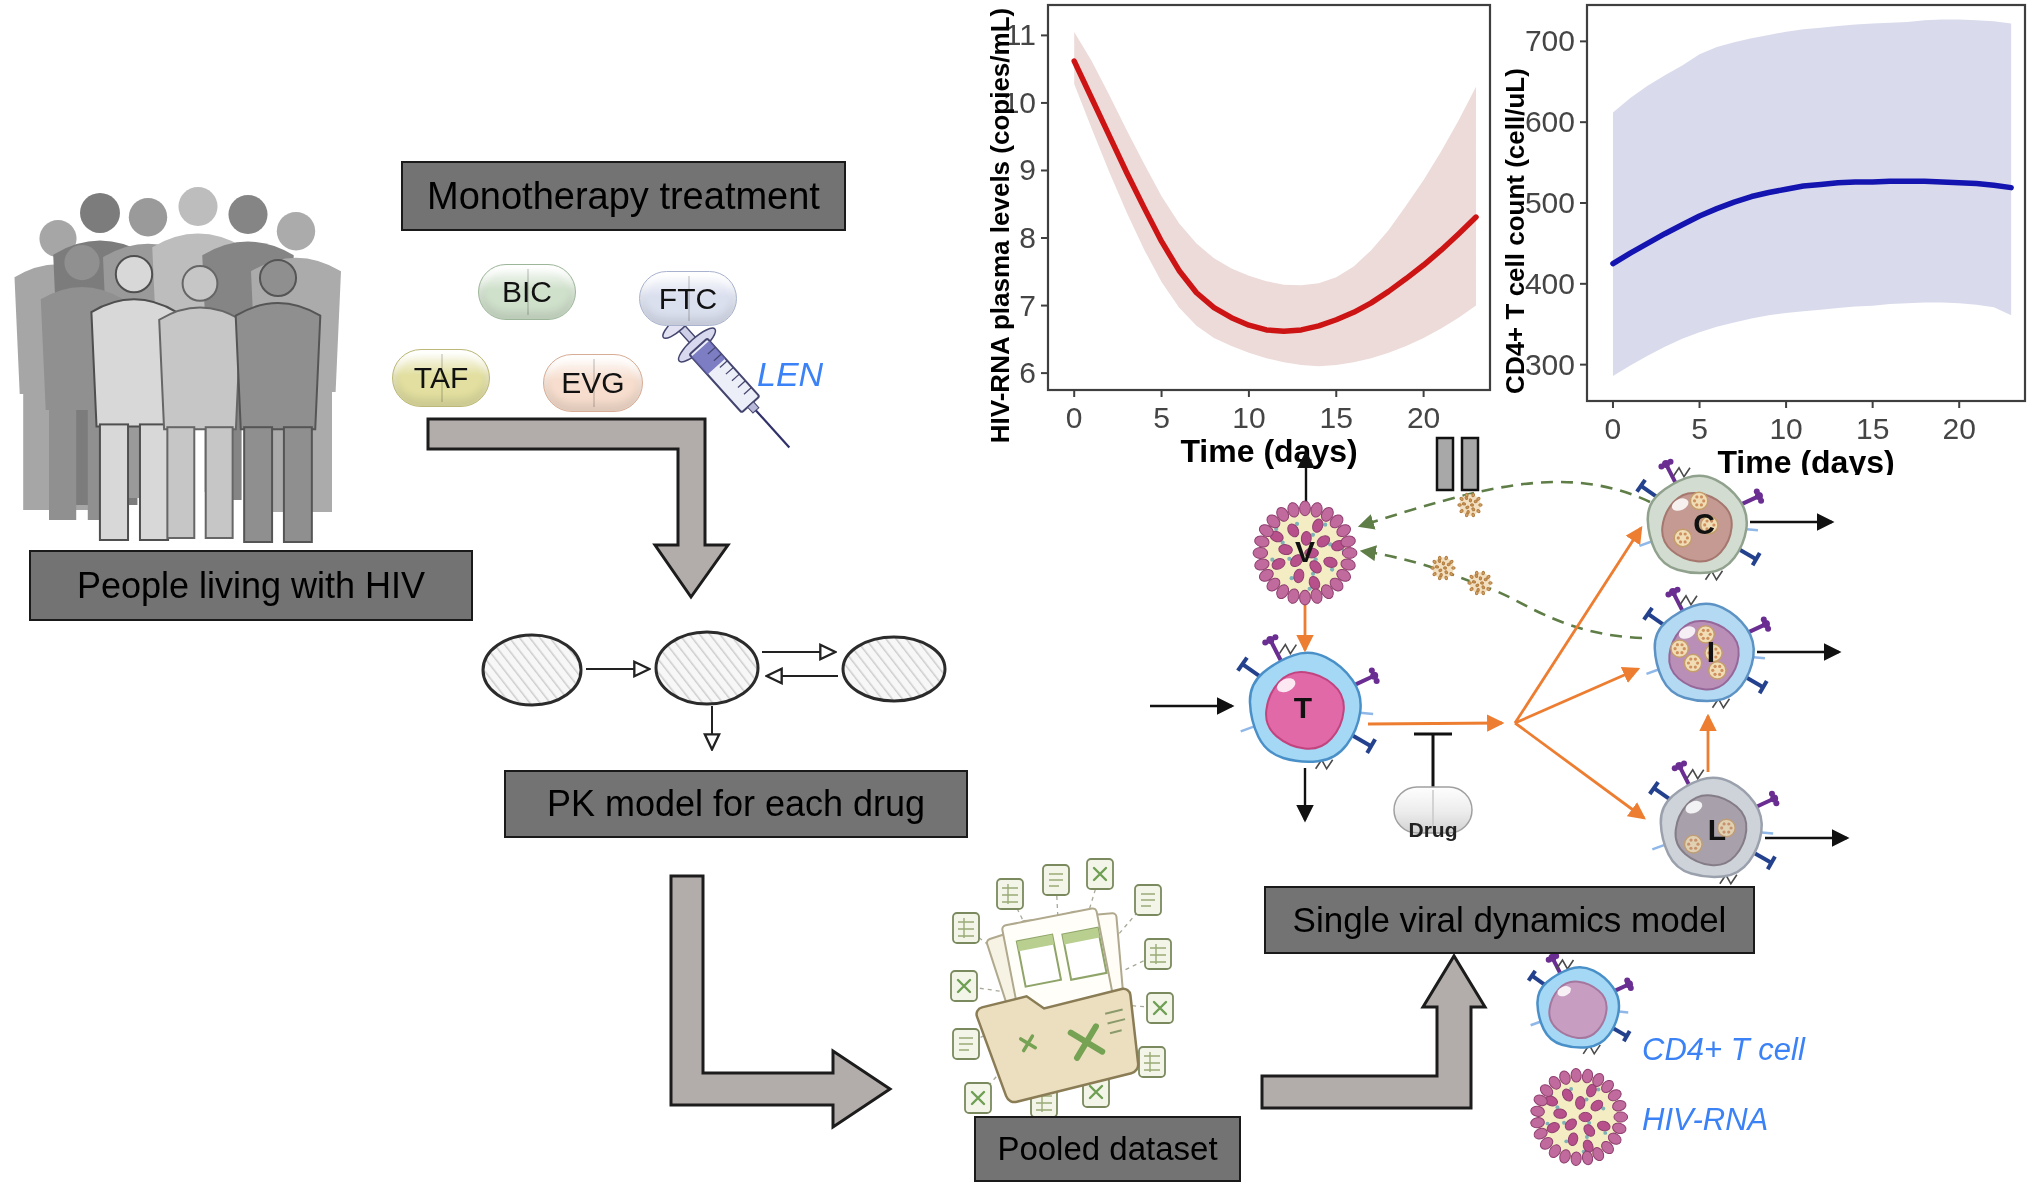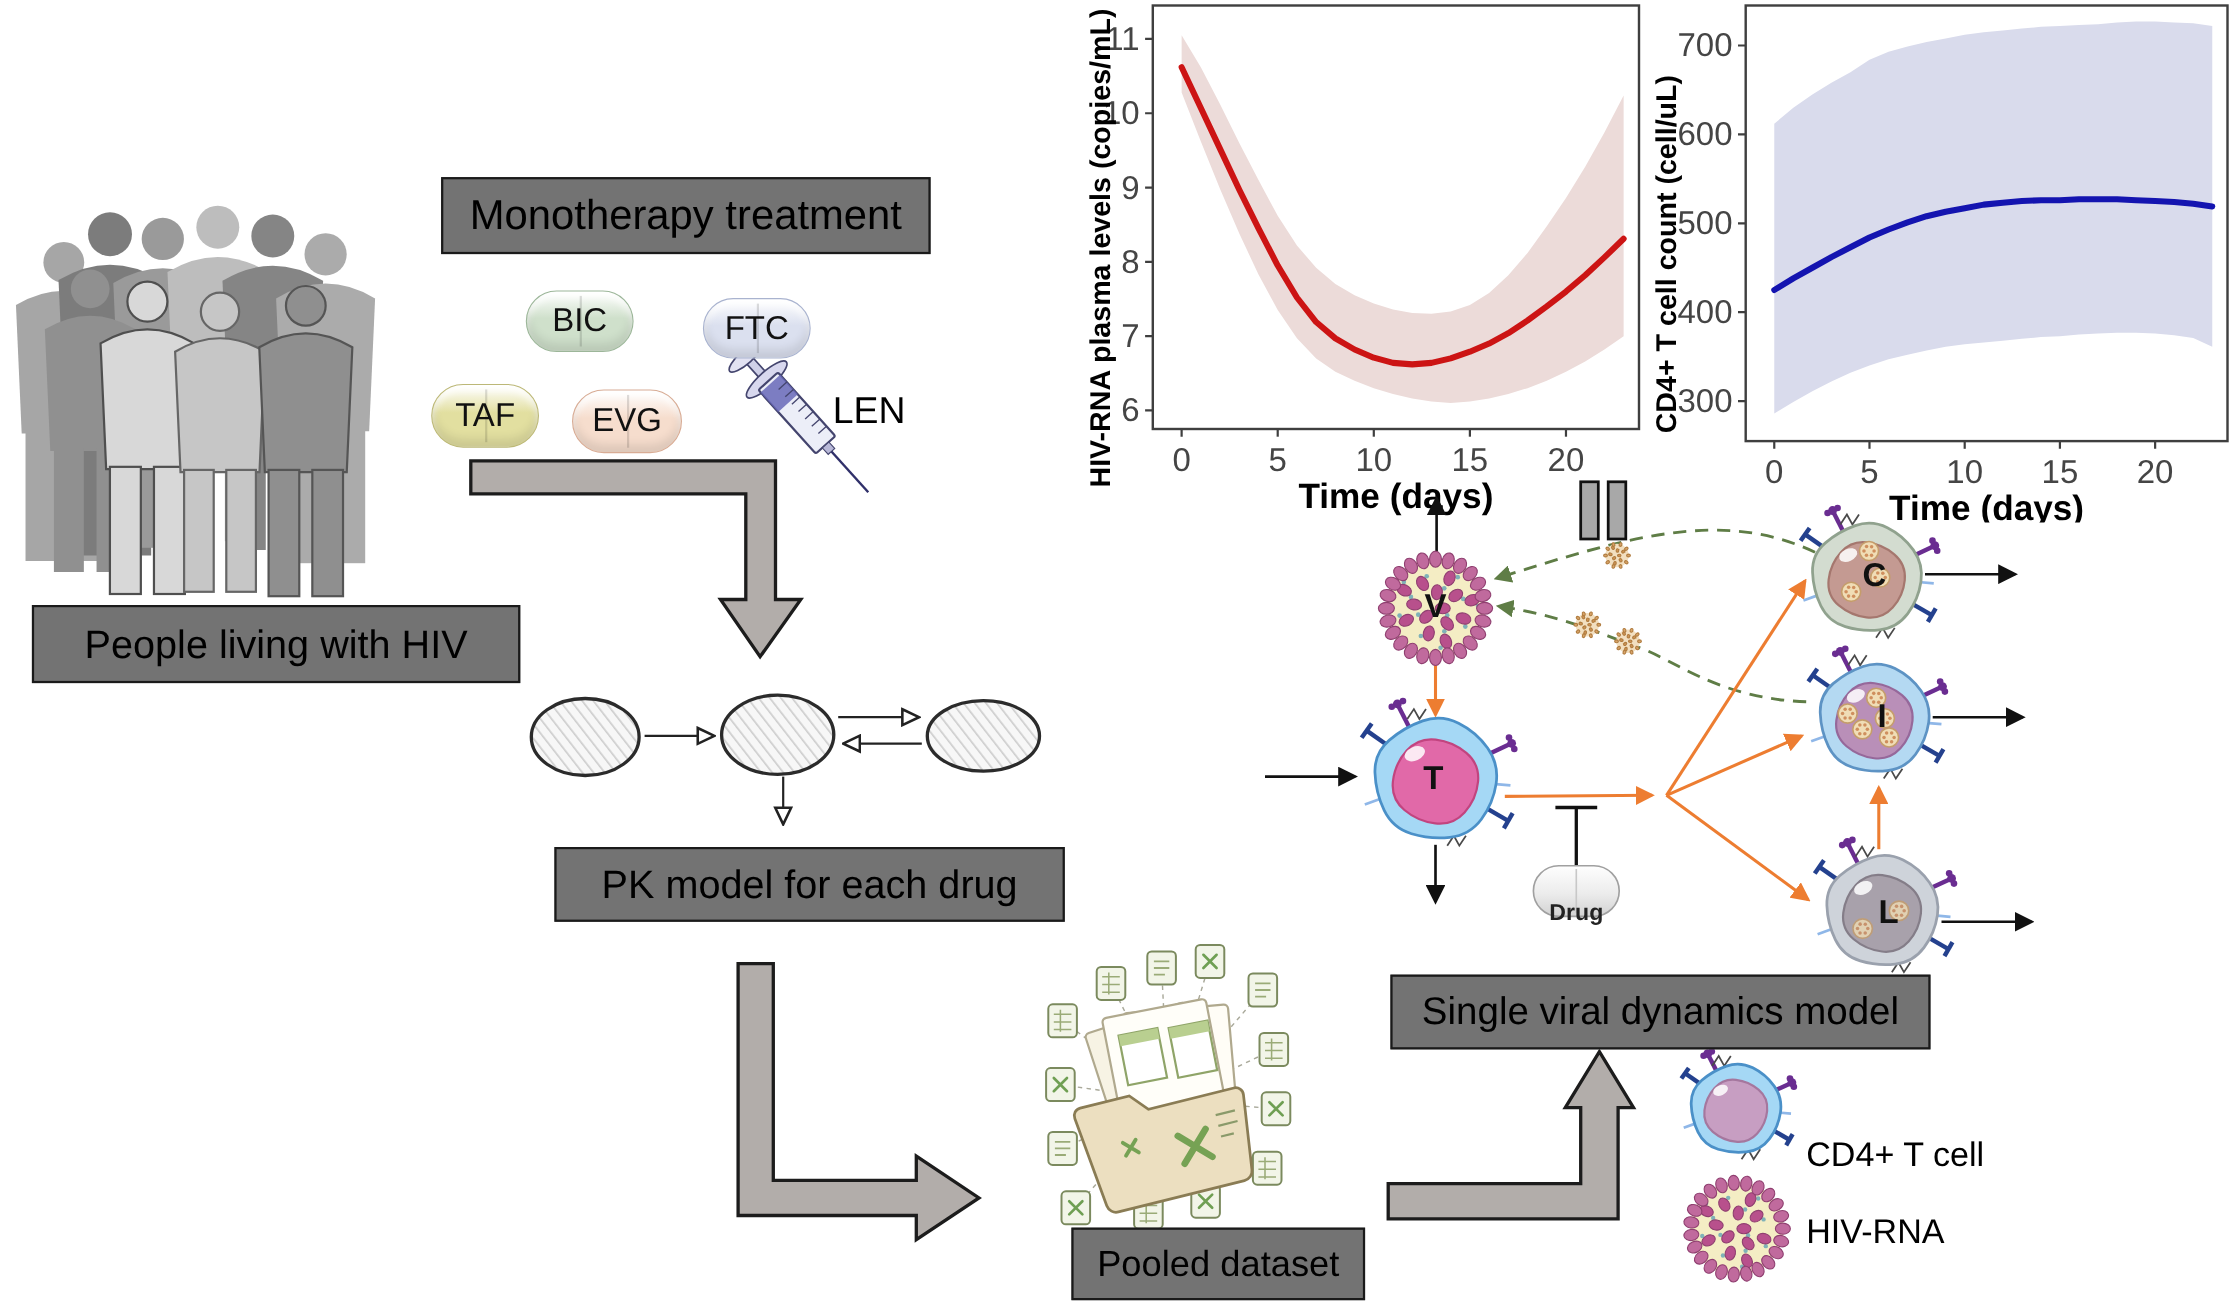--- a/index.html
+++ b/index.html
@@ -8,22 +8,22 @@
   svg{position:absolute;left:0;top:0;}
   .label-box{position:absolute;background:#737373;border:2.5px solid #1a1a1a;display:flex;
              align-items:center;justify-content:center;font-size:36px;color:#000;
              white-space:nowrap;z-index:6;margin-left:24px;}
   .pill{position:absolute;border-radius:999px;display:flex;align-items:center;justify-content:center;
         font-size:30px;font-weight:500;color:#111;z-index:6;}
   .pill .score{position:absolute;left:50%;top:8%;width:1.5px;height:84%;background:rgba(0,0,0,0.13);}
   .pill .cap{position:relative;z-index:2;}
   .comp-letter{position:absolute;transform:translate(-50%,-50%);font-weight:700;font-size:30px;
                color:#111;z-index:7;}
-  .free-label{position:absolute;transform:translate(0,-50%);font-size:31px;color:#000000;z-index:7;
-              white-space:nowrap;}
+  .free-label{position:absolute;transform:translate(0,-50%);font-size:31px;color:#3b82f6;z-index:7;
+              white-space:nowrap;font-style:italic;}
   .drug-label{position:absolute;transform:translate(-50%,-50%);font-size:21px;font-weight:600;
               color:#222;z-index:7;margin-top:20px;}
   .tick{font:30px "Liberation Sans",sans-serif;fill:#454545;}
   .ax-x{font:700 32px "Liberation Sans",sans-serif;fill:#000;}
   .ax-y{font:700 26px "Liberation Sans",sans-serif;fill:#000;}
 </style>
 </head>
 <body>
 
 <div id="stage">
@@ -750,21 +750,21 @@
       <span class="cap">BIC</span>
     </div>
   <div class="pill" style="left: 639px; top: 271px; width: 96px; height: 53px; background: linear-gradient(rgb(255, 255, 255) 0%, rgb(219, 224, 239) 45%, rgb(219, 224, 239) 100%); border: 1.5px solid rgb(169, 179, 207); box-shadow: rgba(0, 0, 0, 0.1) 0px -7px 9px inset, rgba(255, 255, 255, 0.8) 0px 5px 7px inset;">
     <span class="score"></span>
       <span class="cap">FTC</span>
     </div>
   <div class="pill" style="left: 392px; top: 349px; width: 96px; height: 56px; background: linear-gradient(rgb(255, 255, 255) 0%, rgb(226, 223, 160) 45%, rgb(226, 223, 160) 100%); border: 1.5px solid rgb(188, 184, 119); box-shadow: rgba(0, 0, 0, 0.1) 0px -7px 9px inset, rgba(255, 255, 255, 0.8) 0px 5px 7px inset;">
     <span class="score"></span>
       <span class="cap">TAF</span>
     </div>
-  <div class="pill" style="left: 520px; top: 354px; width: 98px; height: 56px; background: linear-gradient(rgb(255, 255, 255) 0%, rgb(246, 221, 205) 45%, rgb(246, 221, 205) 100%); border: 1.5px solid rgb(216, 172, 149); box-shadow: rgba(0, 0, 0, 0.1) 0px -7px 9px inset, rgba(255, 255, 255, 0.8) 0px 5px 7px inset; justify-content: center;">
+  <div class="pill" style="left: 543px; top: 354px; width: 98px; height: 56px; background: linear-gradient(rgb(255, 255, 255) 0%, rgb(246, 221, 205) 45%, rgb(246, 221, 205) 100%); border: 1.5px solid rgb(216, 172, 149); box-shadow: rgba(0, 0, 0, 0.1) 0px -7px 9px inset, rgba(255, 255, 255, 0.8) 0px 5px 7px inset; justify-content: center;">
     <span class="score"></span>
       <span class="cap">EVG</span>
     </div>
 
   <div class="free-label" style="left:757px;top:374px;font-size:34px;">LEN</div>
 
   <span class="comp-letter" style="left:1305px;top:552px;">V</span>
   <span class="comp-letter" style="left:1303px;top:708px;">T</span>
   <span class="comp-letter" style="left:1704px;top:524px;">C</span>
   <span class="comp-letter" style="left:1711px;top:652px;">I</span>

